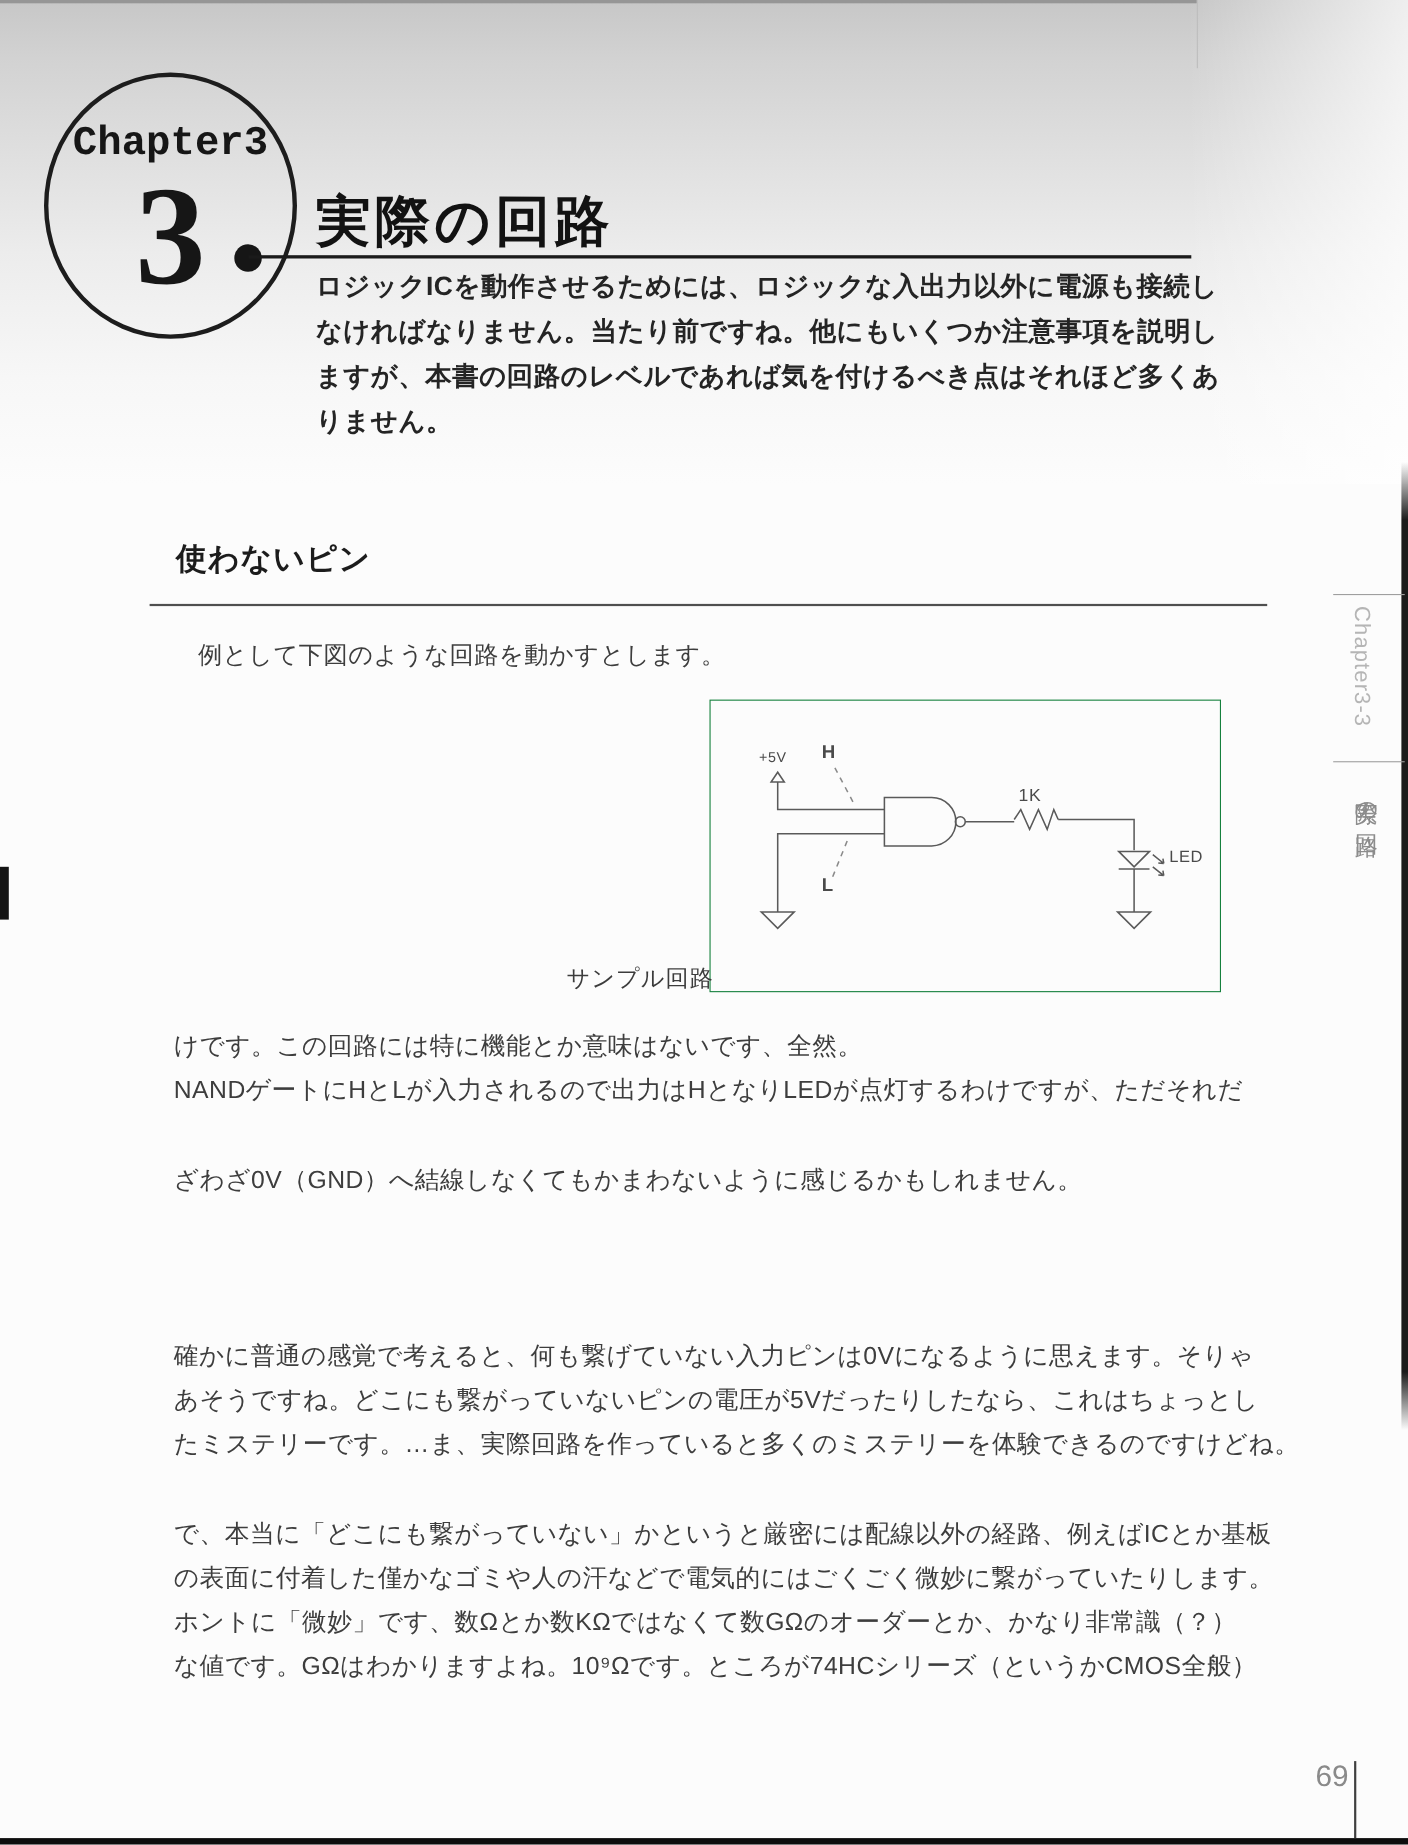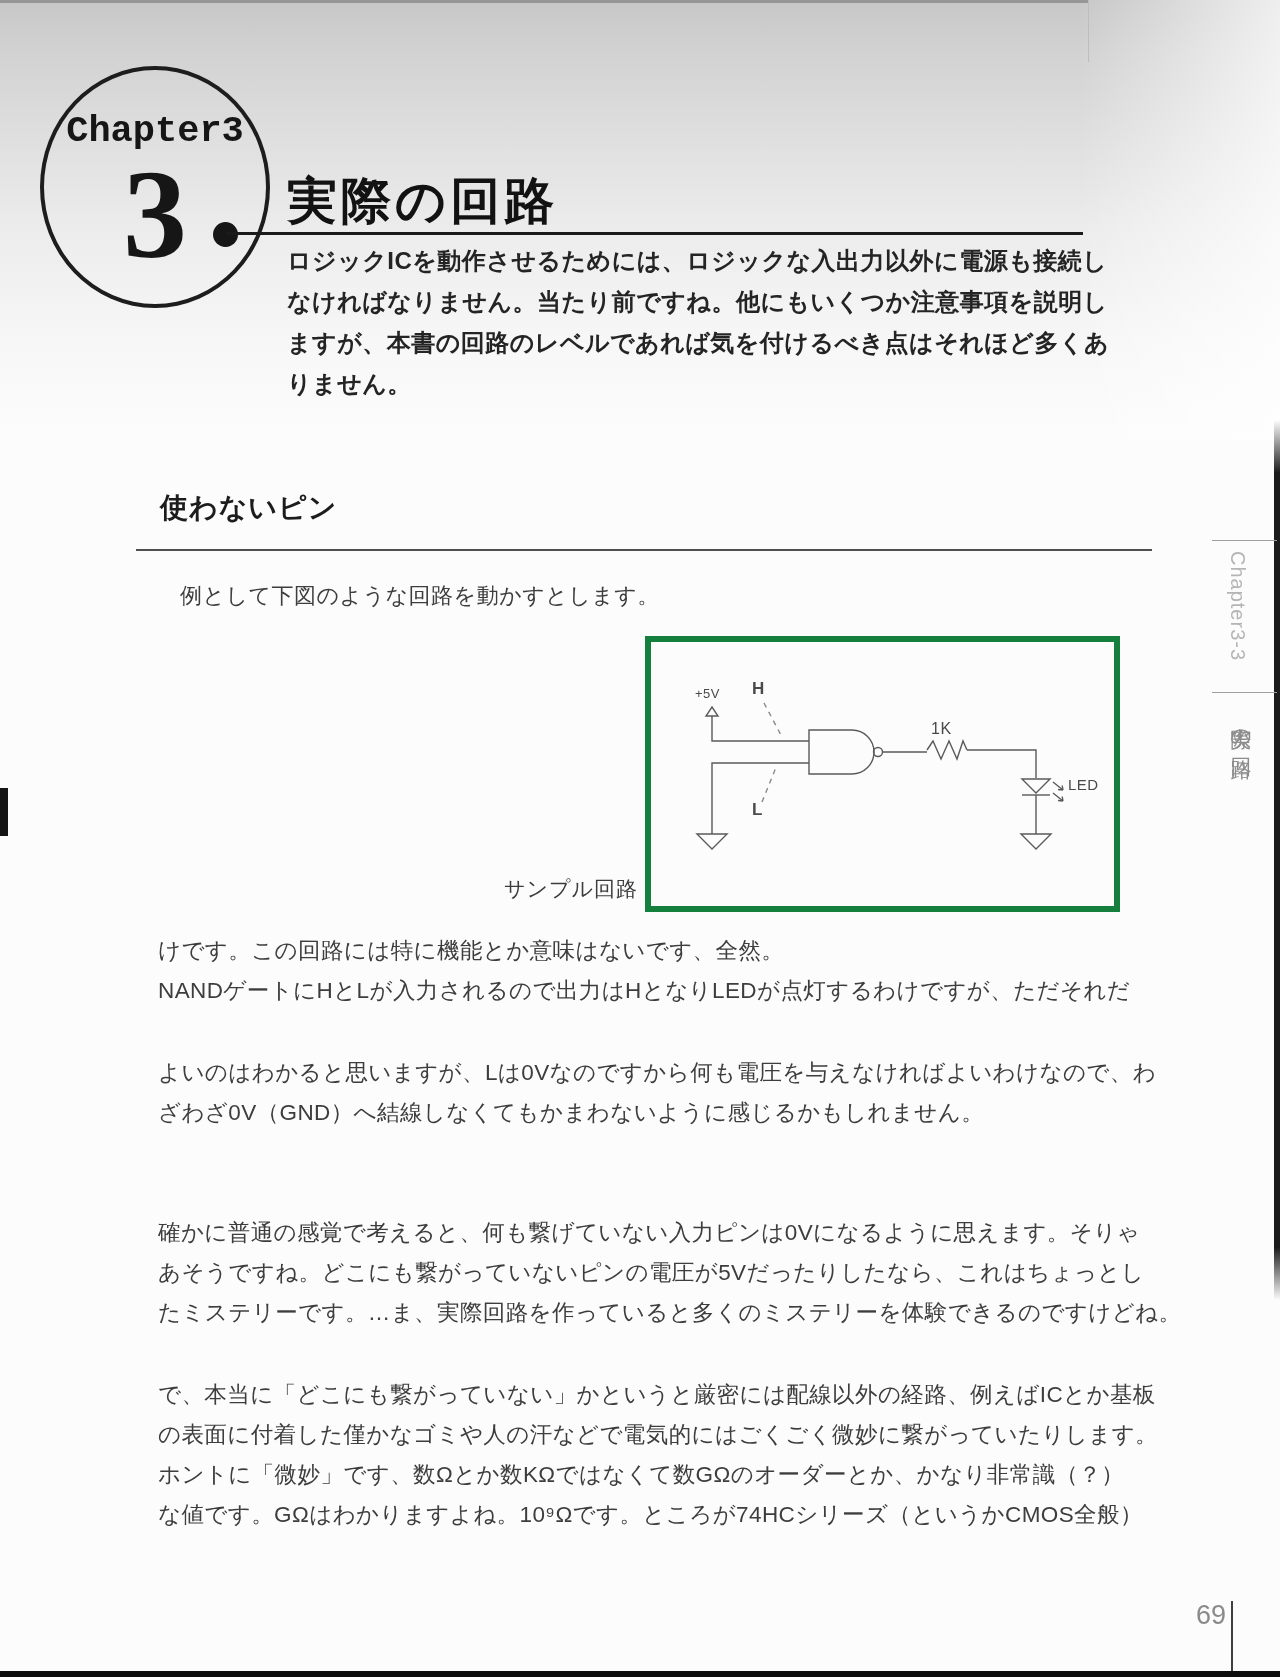--- a/index.html
+++ b/index.html
@@ -27,23 +27,23 @@
   
   .page-title{left:287px;top:168px;font-size:50px;font-weight:900;letter-spacing:4px;color:#121212;}
   .title-rule{left:226px;top:232px;width:857px;height:3px;background:#1a1a1a;}
   .intro{left:287px;top:240px;font-size:24px;font-weight:700;line-height:41px;letter-spacing:.5px;color:#242424;}
   .intro div{white-space:nowrap;}
   
   .section-heading{left:160px;top:489px;font-size:28px;font-weight:800;letter-spacing:1px;color:#1c1c1c;}
   .section-rule{left:136px;top:549px;width:1016px;height:2px;background:#4f4f4f;}
   .lead-line{left:160px;top:581px;font-size:22px;color:#3d3d3d;letter-spacing:.5px;margin-left:20px;}
   
-  .figure-box{left:645px;top:636px;width:463px;height:264px;border:6px solid #15803d;background:transparent;}
+  .figure-box{left:645px;top:636px;width:463px;height:264px;border:1px solid #15803d;background:transparent;}
   .fig-label{position:absolute;color:#4a4a4a;font-size:14px;letter-spacing:.5px;}
-  .fig-caption{left:504px;top:875px;font-size:21px;color:#3c3c3c;letter-spacing:1px;}
+  .fig-caption{left:515px;top:875px;font-size:21px;color:#3c3c3c;letter-spacing:1px;}
   
   .para{left:158px;width:925px;font-size:22.5px;line-height:40px;letter-spacing:.4px;color:#3d3d3d;}
   .para div{white-space:nowrap;}
   .p1{top:931px;} .p2{top:1053px;} .p3{top:1213px;} .p4{top:1375px;}
   
   .side-rule1{left:1212px;top:540px;width:65px;height:1px;background:#9f9f9f;}
   .side-rule2{left:1212px;top:692px;width:65px;height:1px;background:#9f9f9f;}
   .side-chapter{left:1226px;top:551px;writing-mode:vertical-rl;font-size:20px;letter-spacing:1px;color:#b5b5b5;}
   .side-title{left:1227px;top:711px;writing-mode:vertical-rl;font-size:21px;letter-spacing:2px;color:#8c8c8c;}
   
@@ -117,21 +117,20 @@
     <span class="fig-label" style="left:280px;top:78px;font-size:16px;">1K</span>
     <span class="fig-label" style="left:417px;top:134px;font-size:15px;">LED</span>
   </div>
   <div class="abs fig-caption">サンプル回路</div>
 
   <div class="abs para p1">
     <div>けです。この回路には特に機能とか意味はないです、全然。</div>
     <div>NANDゲートにHとLが入力されるので出力はHとなりLEDが点灯するわけですが、ただそれだ</div>
   </div>
   <div class="abs para p2">
-    <div>よいのはわかると思いますが、Lは0Vなのですから何も電圧を与えなければよいわけなので、わ</div>
     <div>ざわざ0V（GND）へ結線しなくてもかまわないように感じるかもしれません。</div>
   </div>
   <div class="abs para p3">
     <div>確かに普通の感覚で考えると、何も繋げていない入力ピンは0Vになるように思えます。そりゃ</div>
     <div>あそうですね。どこにも繋がっていないピンの電圧が5Vだったりしたなら、これはちょっとし</div>
     <div>たミステリーです。…ま、実際回路を作っていると多くのミステリーを体験できるのですけどね。</div>
   </div>
   <div class="abs para p4">
     <div>で、本当に「どこにも繋がっていない」かというと厳密には配線以外の経路、例えばICとか基板</div>
     <div>の表面に付着した僅かなゴミや人の汗などで電気的にはごくごく微妙に繋がっていたりします。</div>

